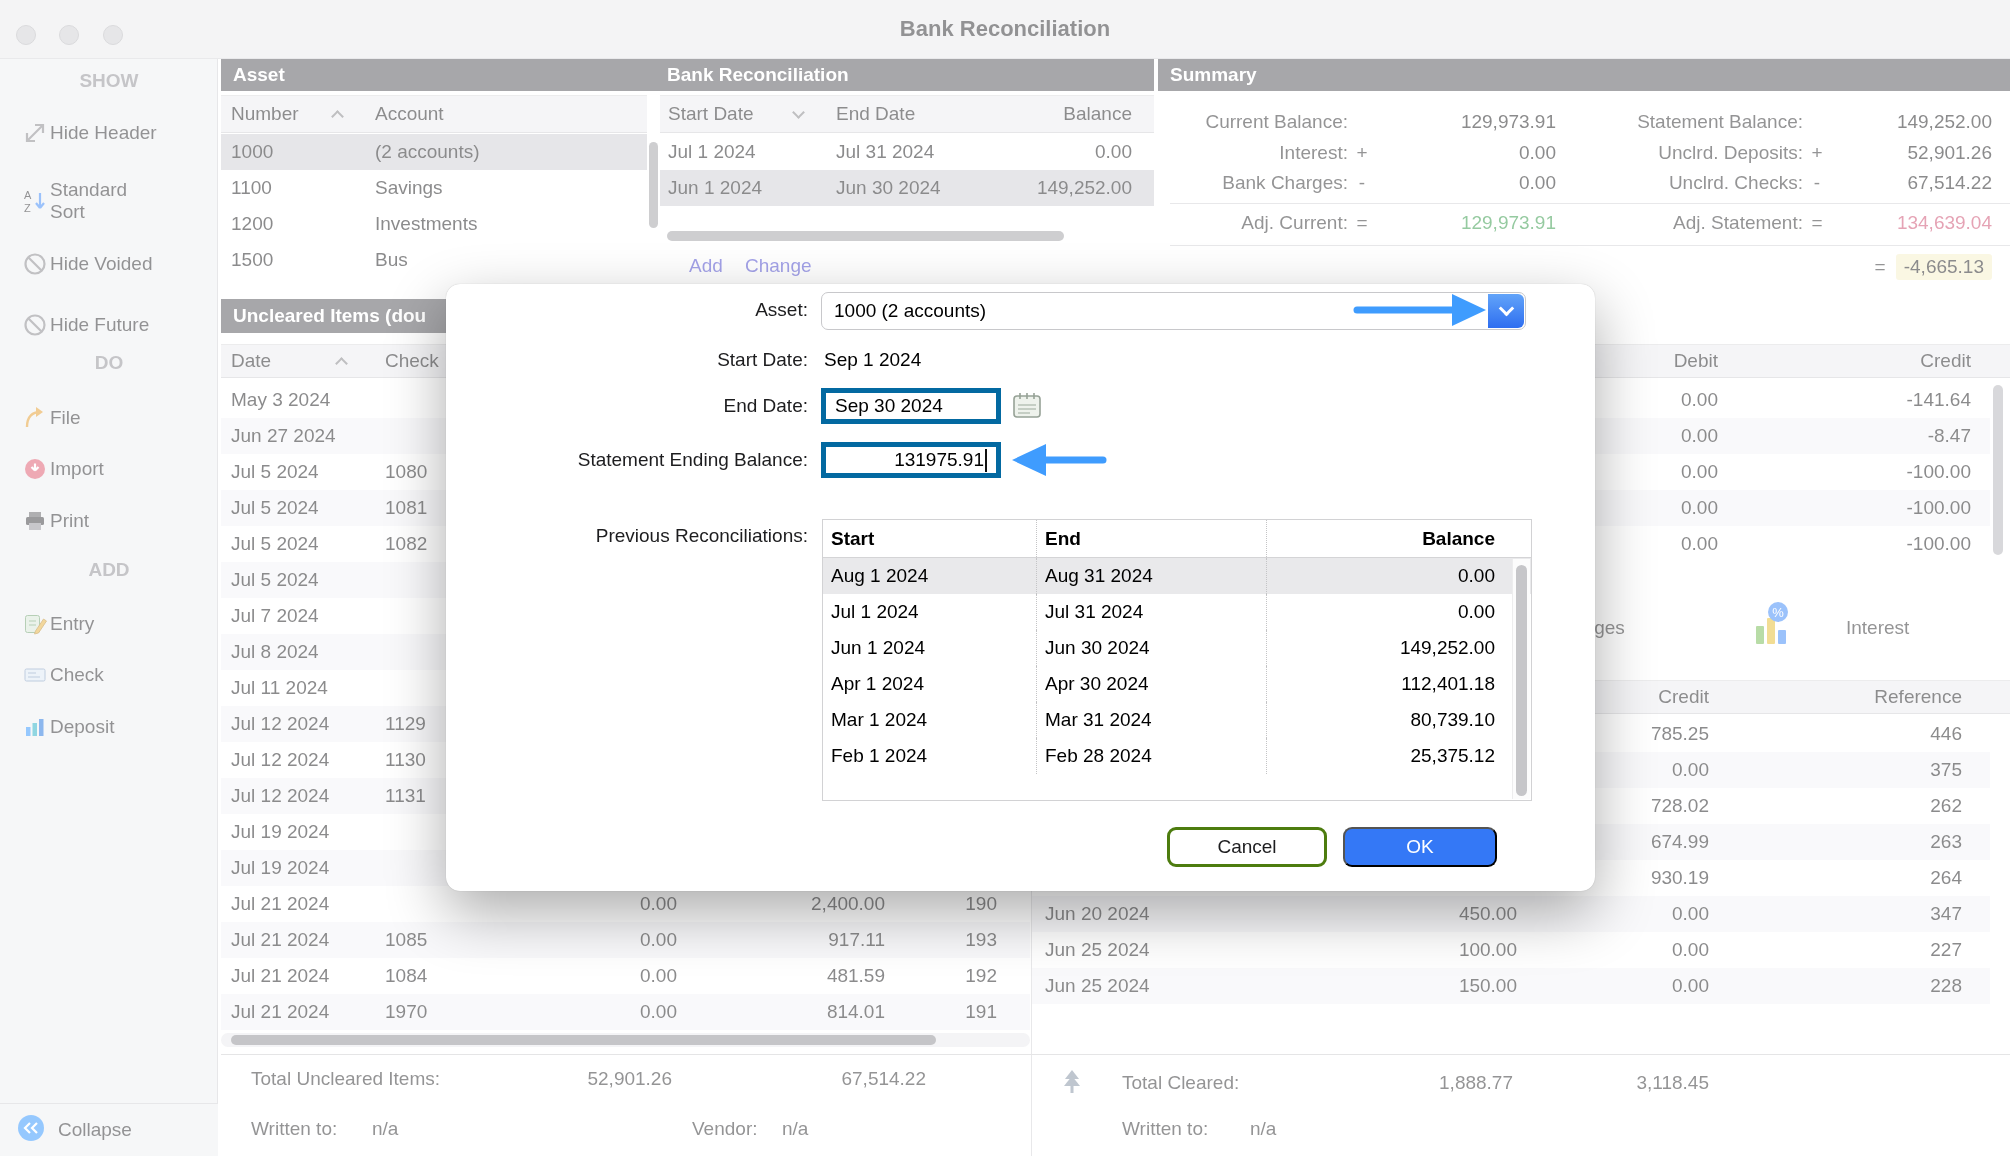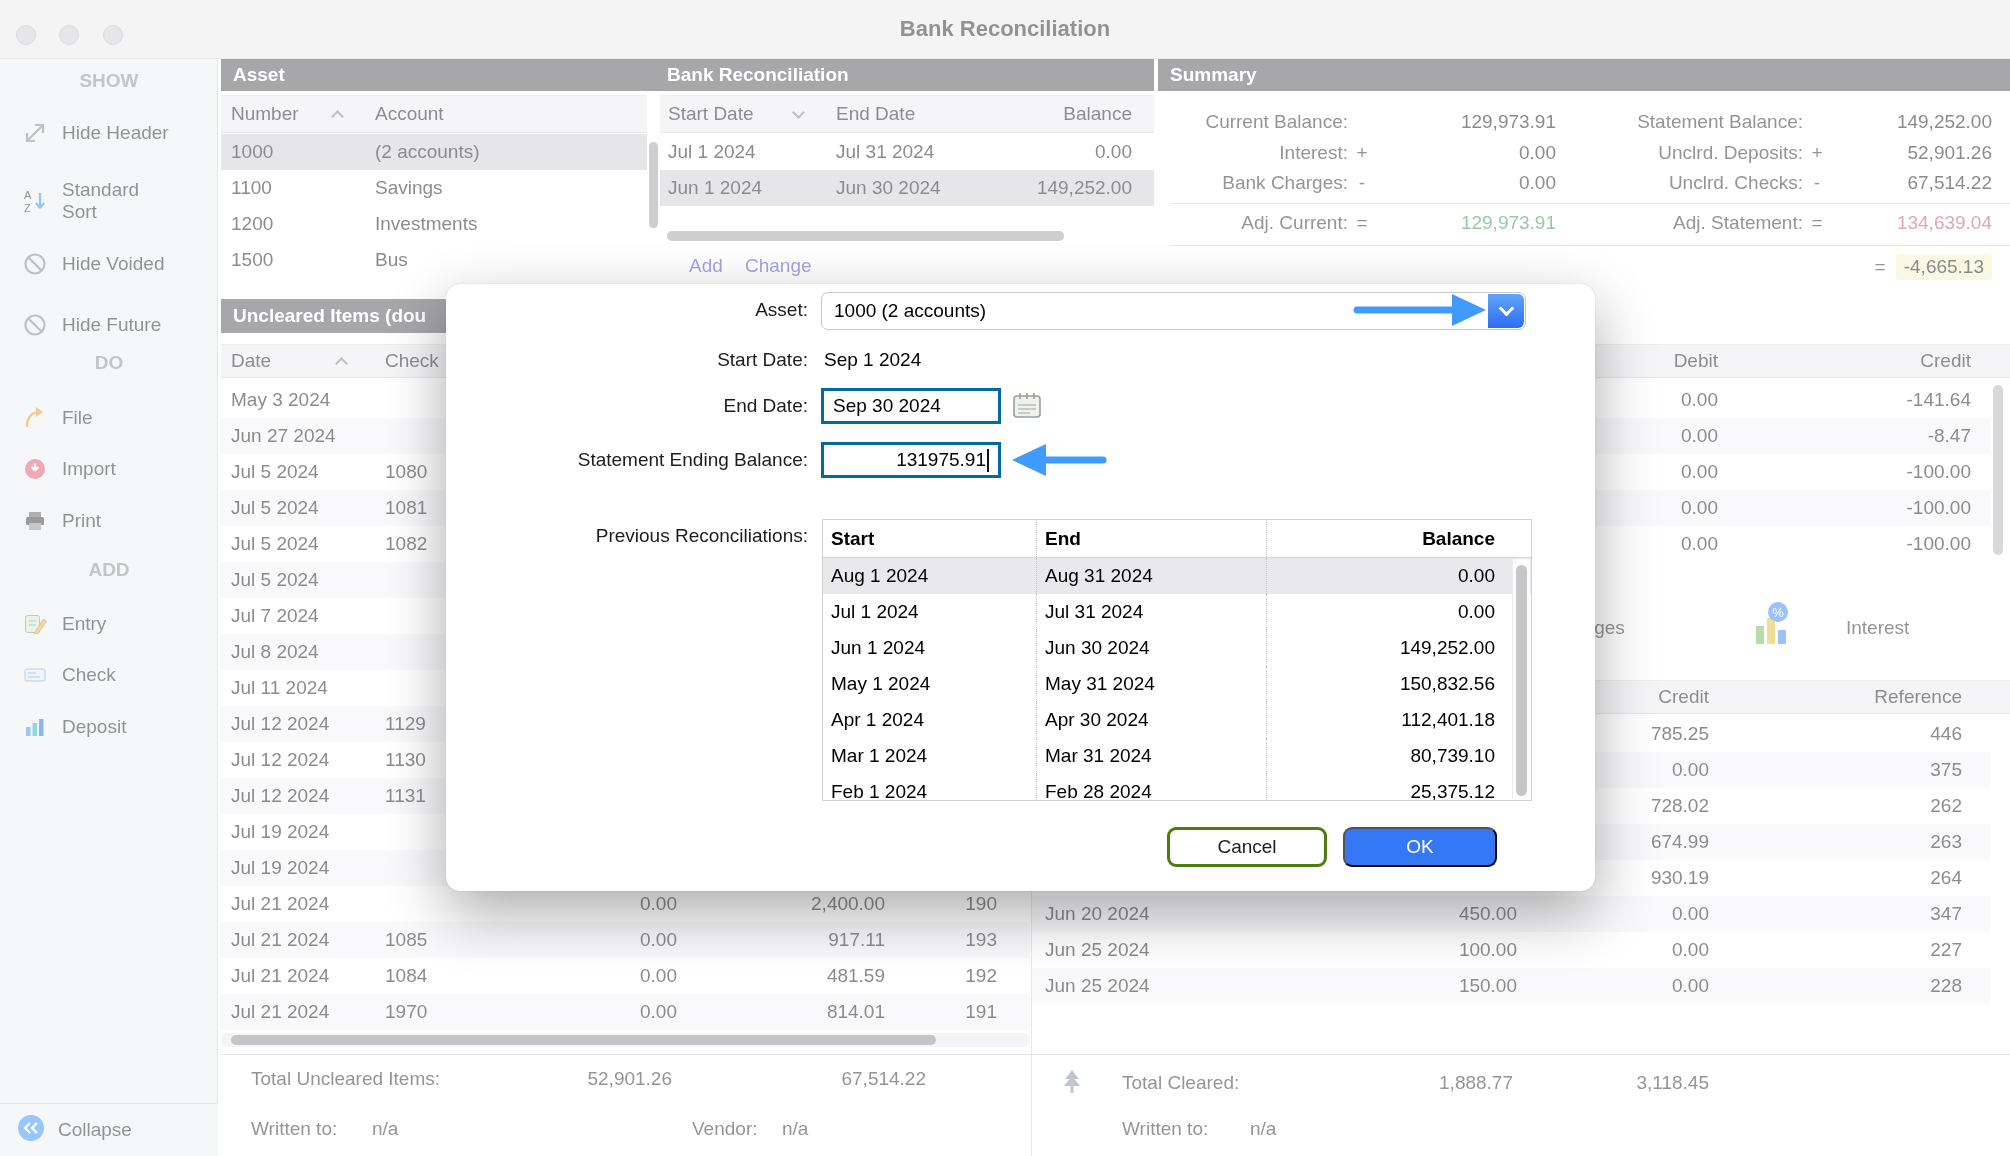--- a/index.html
+++ b/index.html
@@ -7,21 +7,21 @@
 body{font-family:"Liberation Sans","DejaVu Sans",sans-serif;font-size:19px;color:#2c2c2e;background:#fff;position:relative}
 .app{position:absolute;inset:0;background:#fff}
 .abs{position:absolute}
 
 .titlebar{position:absolute;left:0;top:0;width:2010px;height:59px;background:#ebebed;border-bottom:1px solid #d8d8db}
 .tl{position:absolute;top:25px;width:20px;height:20px;border-radius:50%;background:#d2d2d6;border:1px solid #bcbcc0}
 .win-title{position:absolute;left:0;right:0;top:16px;text-align:center;font-weight:bold;font-size:22px;color:#3a3a3c}
 .sidebar-bg{position:absolute;left:0;top:59px;width:218px;bottom:0;background:#eff0f3;border-right:1px solid #d4d4d8}
 .content-bg{position:absolute;left:218px;top:59px;right:0;bottom:0;background:#fff}
 .side-sec{position:absolute;left:0;width:218px;text-align:center;font-weight:bold;color:#96969b;font-size:19px}
-.side-item{position:absolute;left:0;width:218px;height:51px;display:flex;align-items:center;gap:12px;padding-left:20px;color:#3a3a3c}
+.side-item{position:absolute;left:0;width:218px;height:51px;display:flex;align-items:center;gap:0;padding-left:20px;color:#3a3a3c}
 .side-item .ic{width:30px;flex:0 0 30px;display:flex;align-items:center;justify-content:center}
 .collapse-bar{position:absolute;left:0;bottom:0;width:218px;height:53px;border-top:1px solid #d4d4d8;background:#eff0f3;display:flex;align-items:center;gap:12px;padding-left:16px;color:#3a3a3c}
 
 .phdr{position:absolute;height:32px;background:var(--header-gray,#5f5f64);color:#fff;font-weight:bold;font-size:19px;display:flex;align-items:center;padding-left:12px}
 .colhdr{position:absolute;height:38px;background:#ededf0;border-top:1px solid #dcdcdf;border-bottom:1px solid #d2d2d6;display:flex;align-items:center;color:#2f2f31}
 .colhdr34{height:34px}
 .rows{position:absolute}
 .row{display:flex;align-items:center;height:36px}
 .striped .row:nth-child(even){background:#f5f5f7}
 .row.selected{background:#d2d2d7}
@@ -50,21 +50,21 @@
 .totals{position:absolute;color:#3c3c3e}
 
 .dim{position:absolute;inset:0;background:rgba(255,255,255,0.45);z-index:5}
 
 .dialog{position:absolute;left:446px;top:284px;width:1149px;height:607px;background:#fff;border-radius:14px;box-shadow:0 22px 60px rgba(0,0,0,.33),0 0 1px rgba(0,0,0,.25);z-index:10}
 .dlabel{position:absolute;left:0;width:362px;text-align:right;line-height:22px;color:#1d1d1f}
 .dvalue{position:absolute;color:#000;line-height:22px}
 .dropdown{position:absolute;left:375px;top:8px;width:705px;height:38px;border:1px solid #c8c8cb;border-radius:7px;background:#fff;display:flex;align-items:center;padding-left:12px;color:#000}
 .dd-btn{position:absolute;right:1px;top:1px;bottom:1px;width:36px;background:linear-gradient(#62a4f9,#2e6ef0);border-radius:0 6px 6px 0;display:flex;align-items:center;justify-content:center}
 .dd-btn .chev{width:11px;height:11px;border-left:3px solid #fff;border-top:3px solid #fff;transform:rotate(225deg);margin-top:-5px}
-.field{position:absolute;left:375px;width:180px;height:36px;border:3px solid #0369a1;background:#fff;display:flex;align-items:center;padding:0 9px;color:#000}
+.field{position:absolute;left:375px;width:180px;height:36px;border:5px solid #0369a1;background:#fff;display:flex;align-items:center;padding:0 9px;color:#000}
 .field.right{justify-content:flex-end}
 .caret{display:inline-block;width:2px;height:23px;background:#111;margin-left:1px}
 .ptable{position:absolute;left:376px;top:235px;width:710px;height:282px;border:1px solid #d2d2d4;background:#fff;overflow:hidden}
 .pt-head{display:flex;align-items:center;height:38px;font-weight:bold;border-bottom:1px solid #d4d4d6;color:#000}
 .pt-row{display:flex;align-items:center;height:36px;color:#000}
 .pt-row.selected{background:#e9e9eb}
 .pt-c1{width:213px;padding-left:8px}
 .pt-c2{width:230px;padding-left:8px;border-left:1px dotted #c4c4c6;align-self:stretch;display:flex;align-items:center}
 .pt-c3{flex:1;text-align:right;padding-right:36px;border-left:1px dotted #c4c4c6;align-self:stretch;display:flex;align-items:center;justify-content:flex-end}
 .pt-scroll{position:absolute;right:1px;top:39px;bottom:1px;width:18px;background:#fcfcfc;border-left:1px solid #ededee}
@@ -602,25 +602,20 @@
             <div class="pt-c1">Jul 1 2024</div>
             <div class="pt-c2">Jul 31 2024</div>
             <div class="pt-c3">0.00</div>
           </div>
           <div class="pt-row">
             <div class="pt-c1">Jun 1 2024</div>
             <div class="pt-c2">Jun 30 2024</div>
             <div class="pt-c3">149,252.00</div>
           </div>
           <div class="pt-row">
-            <div class="pt-c1">May 1 2024</div>
-            <div class="pt-c2">May 31 2024</div>
-            <div class="pt-c3">150,832.56</div>
-          </div>
-          <div class="pt-row">
             <div class="pt-c1">Apr 1 2024</div>
             <div class="pt-c2">Apr 30 2024</div>
             <div class="pt-c3">112,401.18</div>
           </div>
           <div class="pt-row">
             <div class="pt-c1">Mar 1 2024</div>
             <div class="pt-c2">Mar 31 2024</div>
             <div class="pt-c3">80,739.10</div>
           </div>
           <div class="pt-row">

